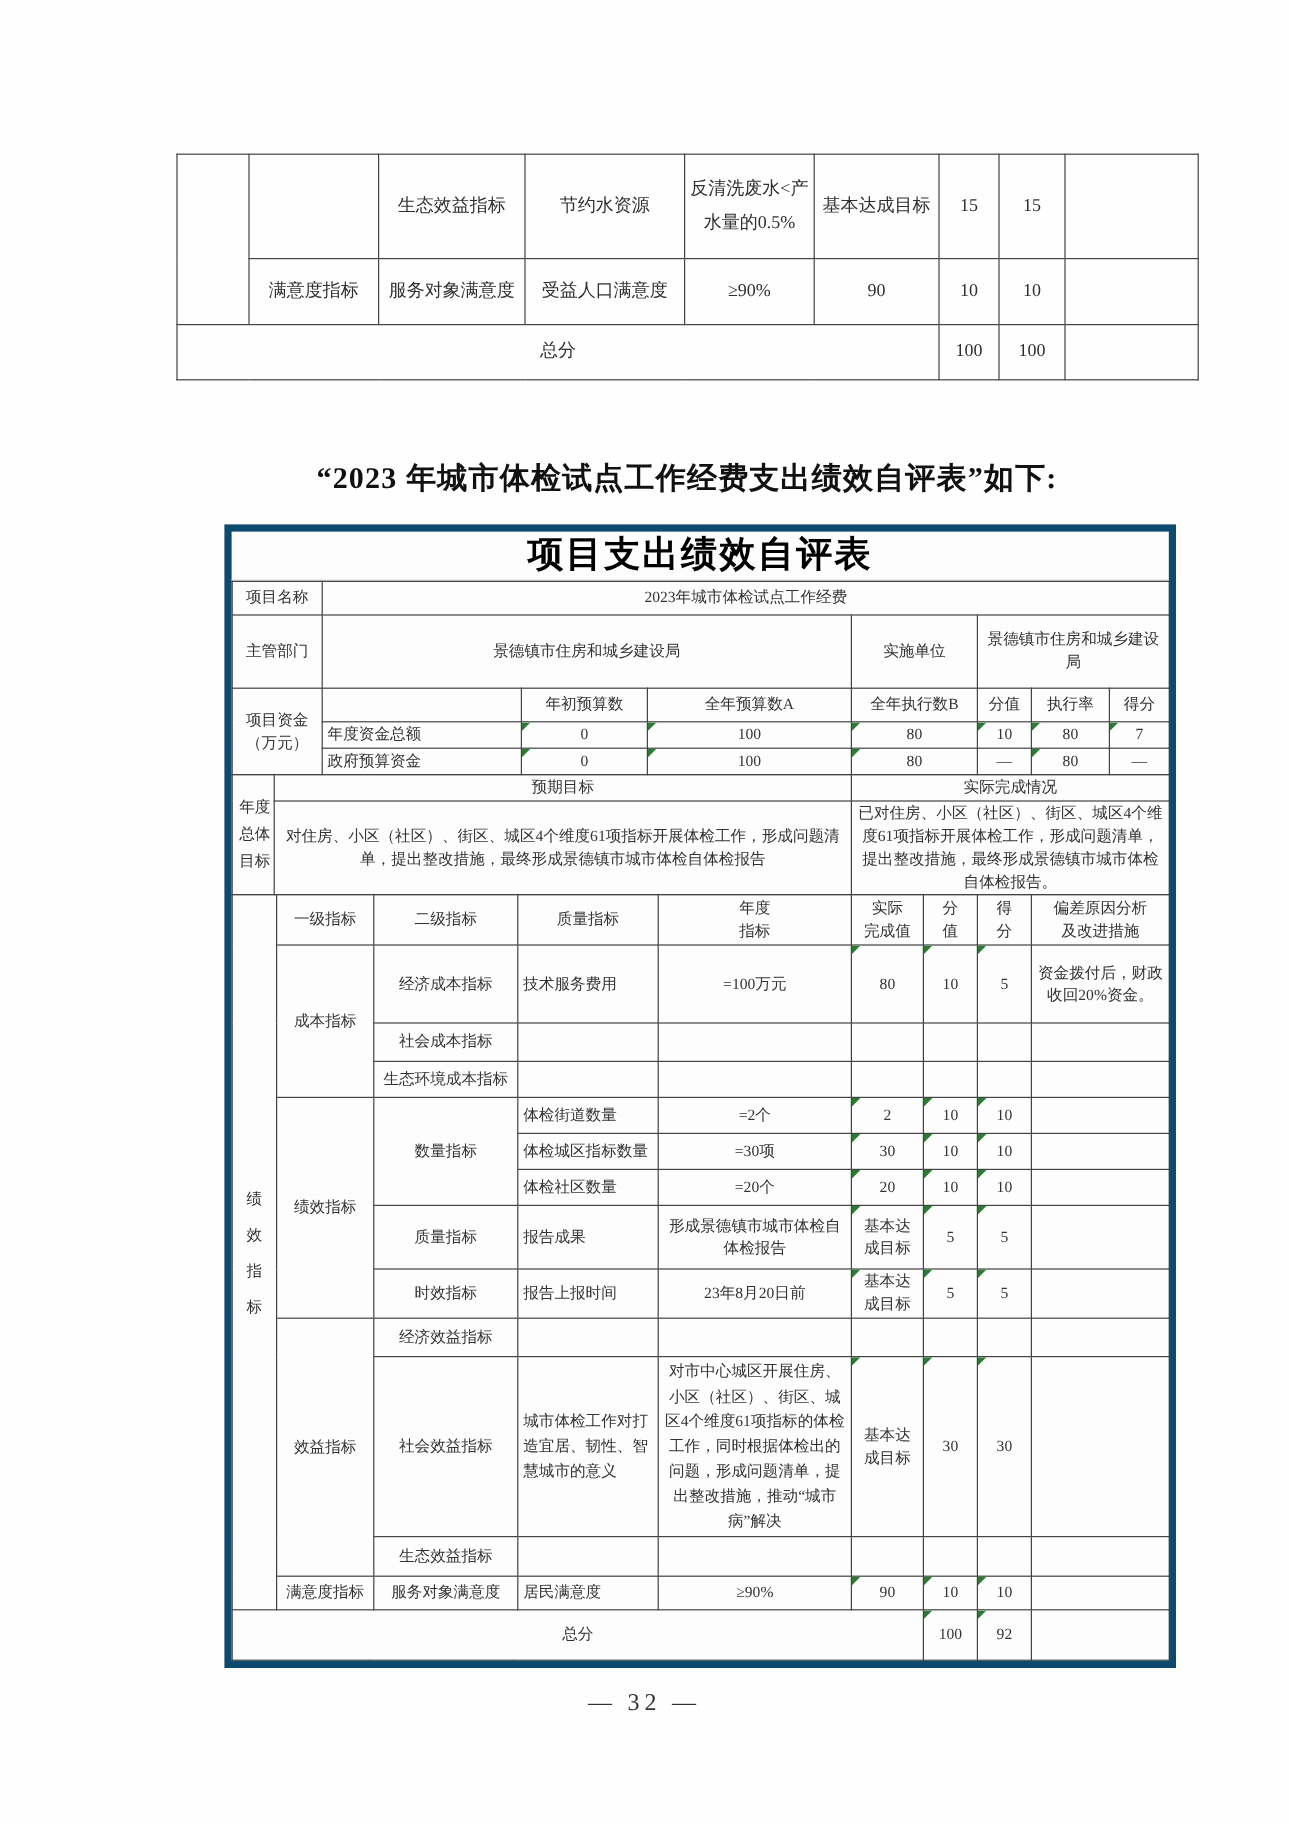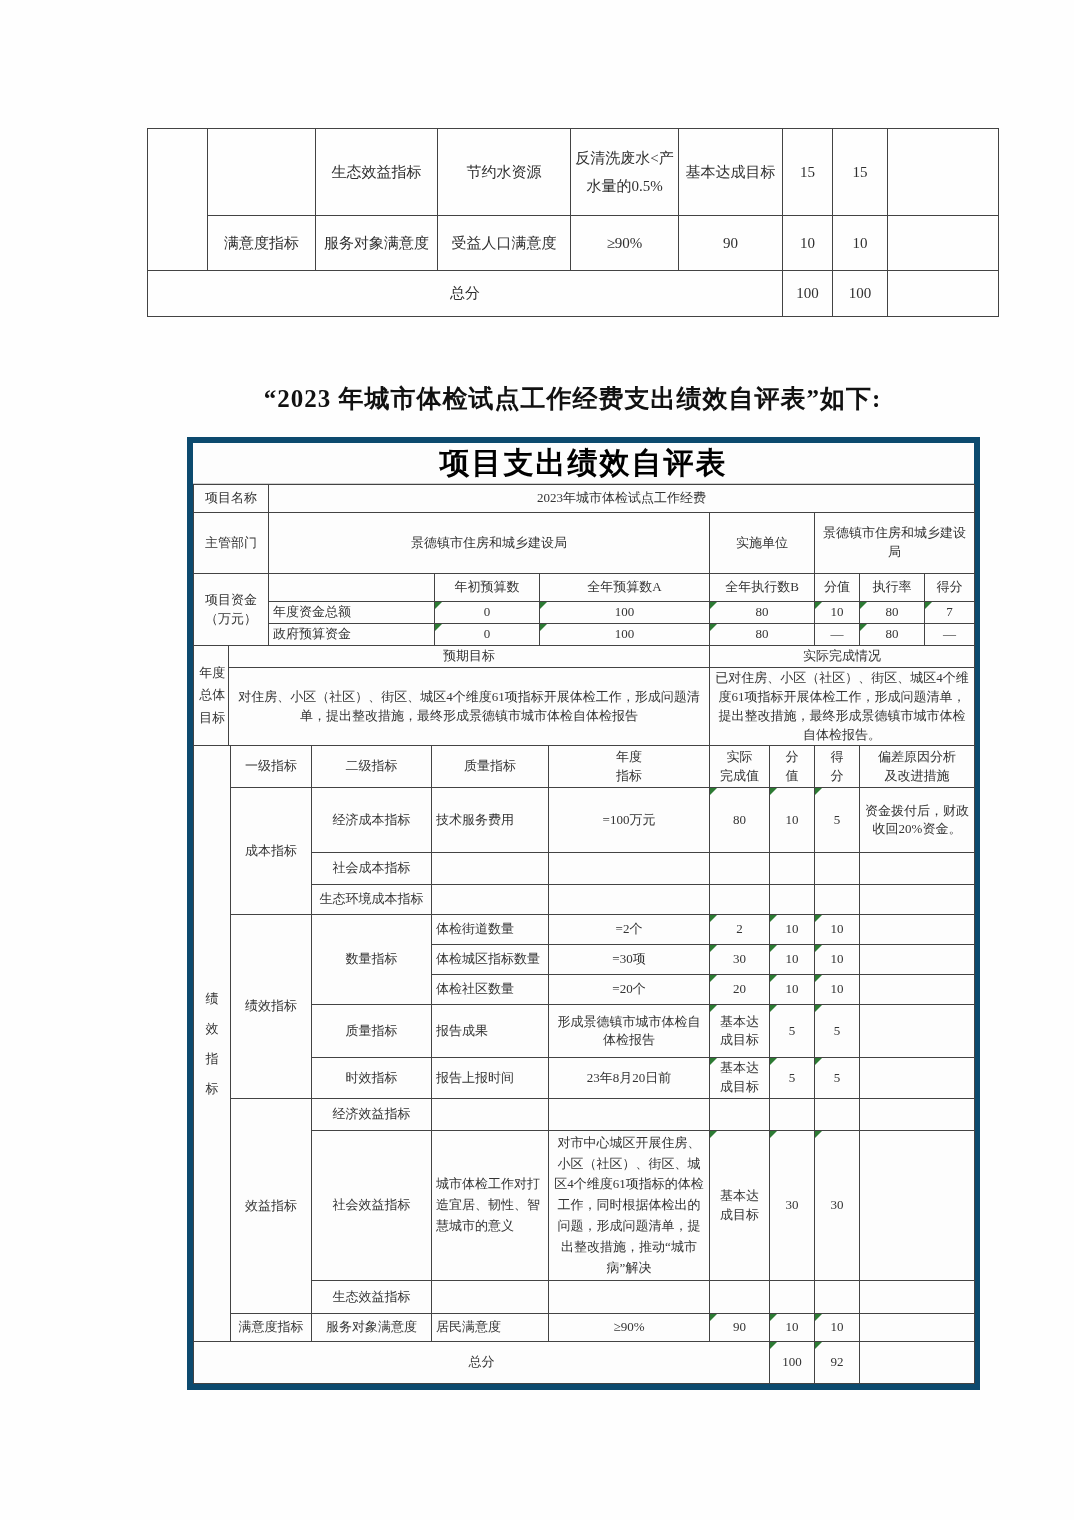--- a/index.html
+++ b/index.html
@@ -330,14 +330,15 @@
       <tr style="height:42px">
         <td colspan="6">总分</td>
         <td class="tri">100</td>
         <td class="tri">92</td>
         <td></td>
       </tr>
     </tbody>
       </table>
   </div>
 
+  <div class="pageno">— 32 —</div>
 
 </div>
 
 </body></html>

